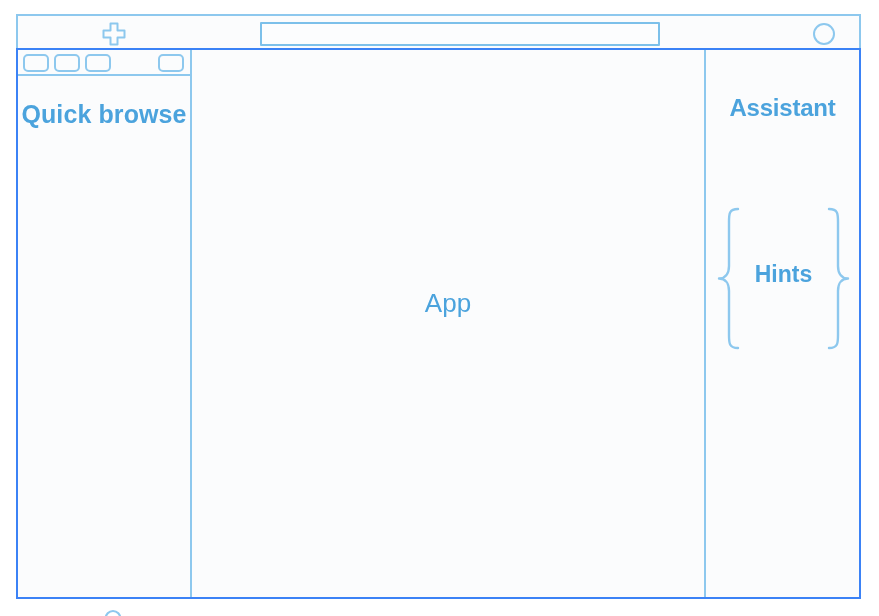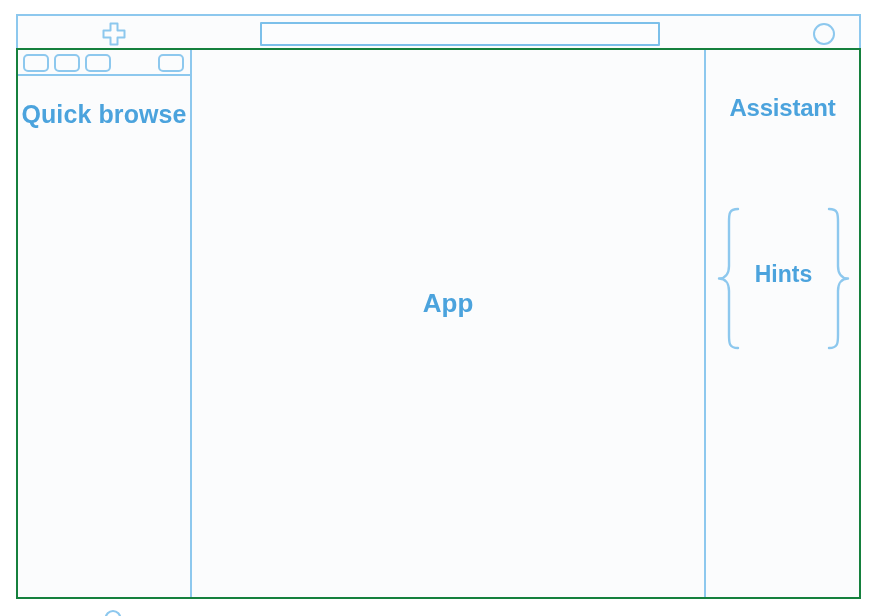--- a/index.html
+++ b/index.html
@@ -77,21 +77,21 @@
   }
 
   
   .body-area {
     position: absolute;
     left: 0;
     top: 34px;
     width: 845px;
     height: 551px;
     box-sizing: border-box;
-    border: 2px solid #15803d;
+    border: 2px solid #3b82f6;
     background: #fbfcfd;
   }
 
   
   .sidebar {
     position: absolute;
     left: 0;
     top: 0;
     width: 174px;
     height: 547px;
@@ -156,21 +156,21 @@
     border-right: 2px solid #8dc8ee;
   }
 
   .app-label {
     position: absolute;
     left: 0;
     right: 0;
     top: 238px;
     text-align: center;
     font-size: 26px;
-    font-weight: bold;
+    font-weight: normal;
     color: #4ba3dd;
   }
 
   
   .assistpane {
     position: absolute;
     left: 688px;
     top: 0;
     width: 153px;
     height: 547px;

